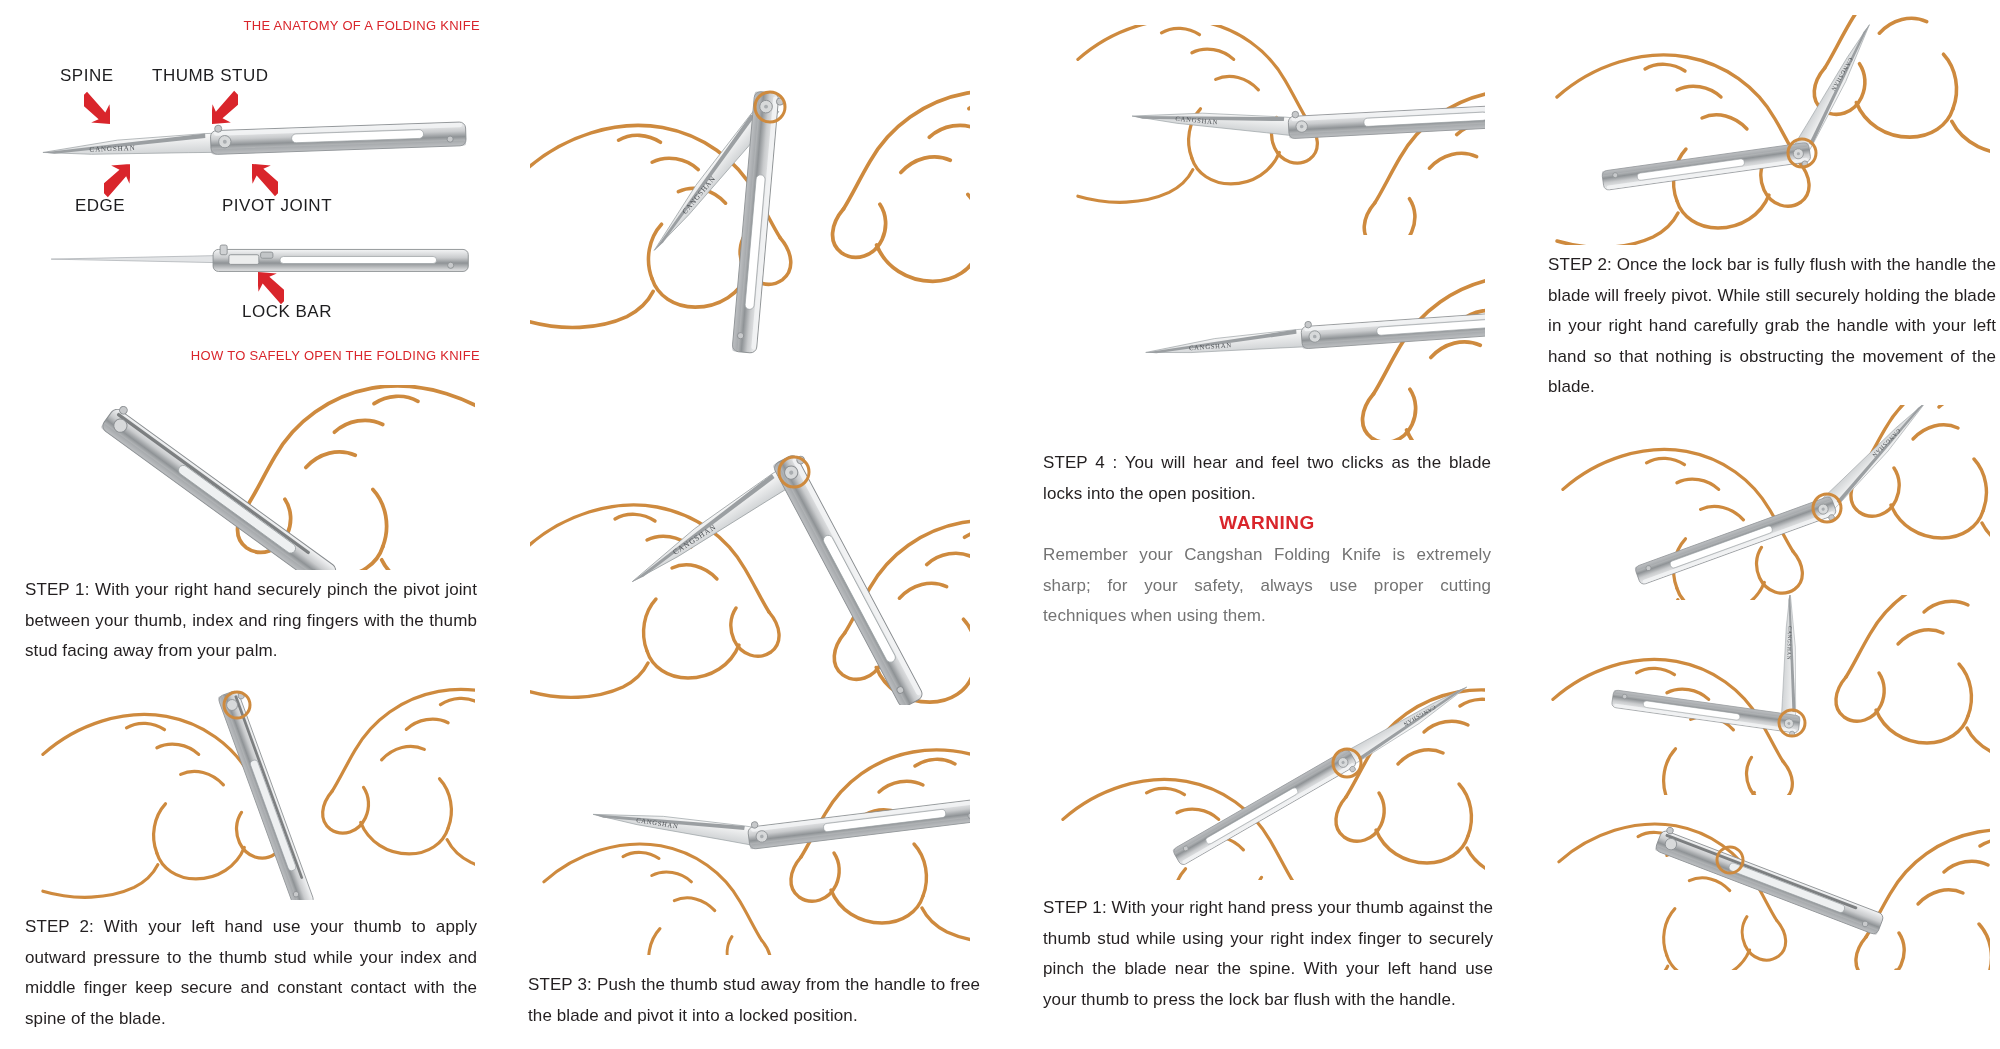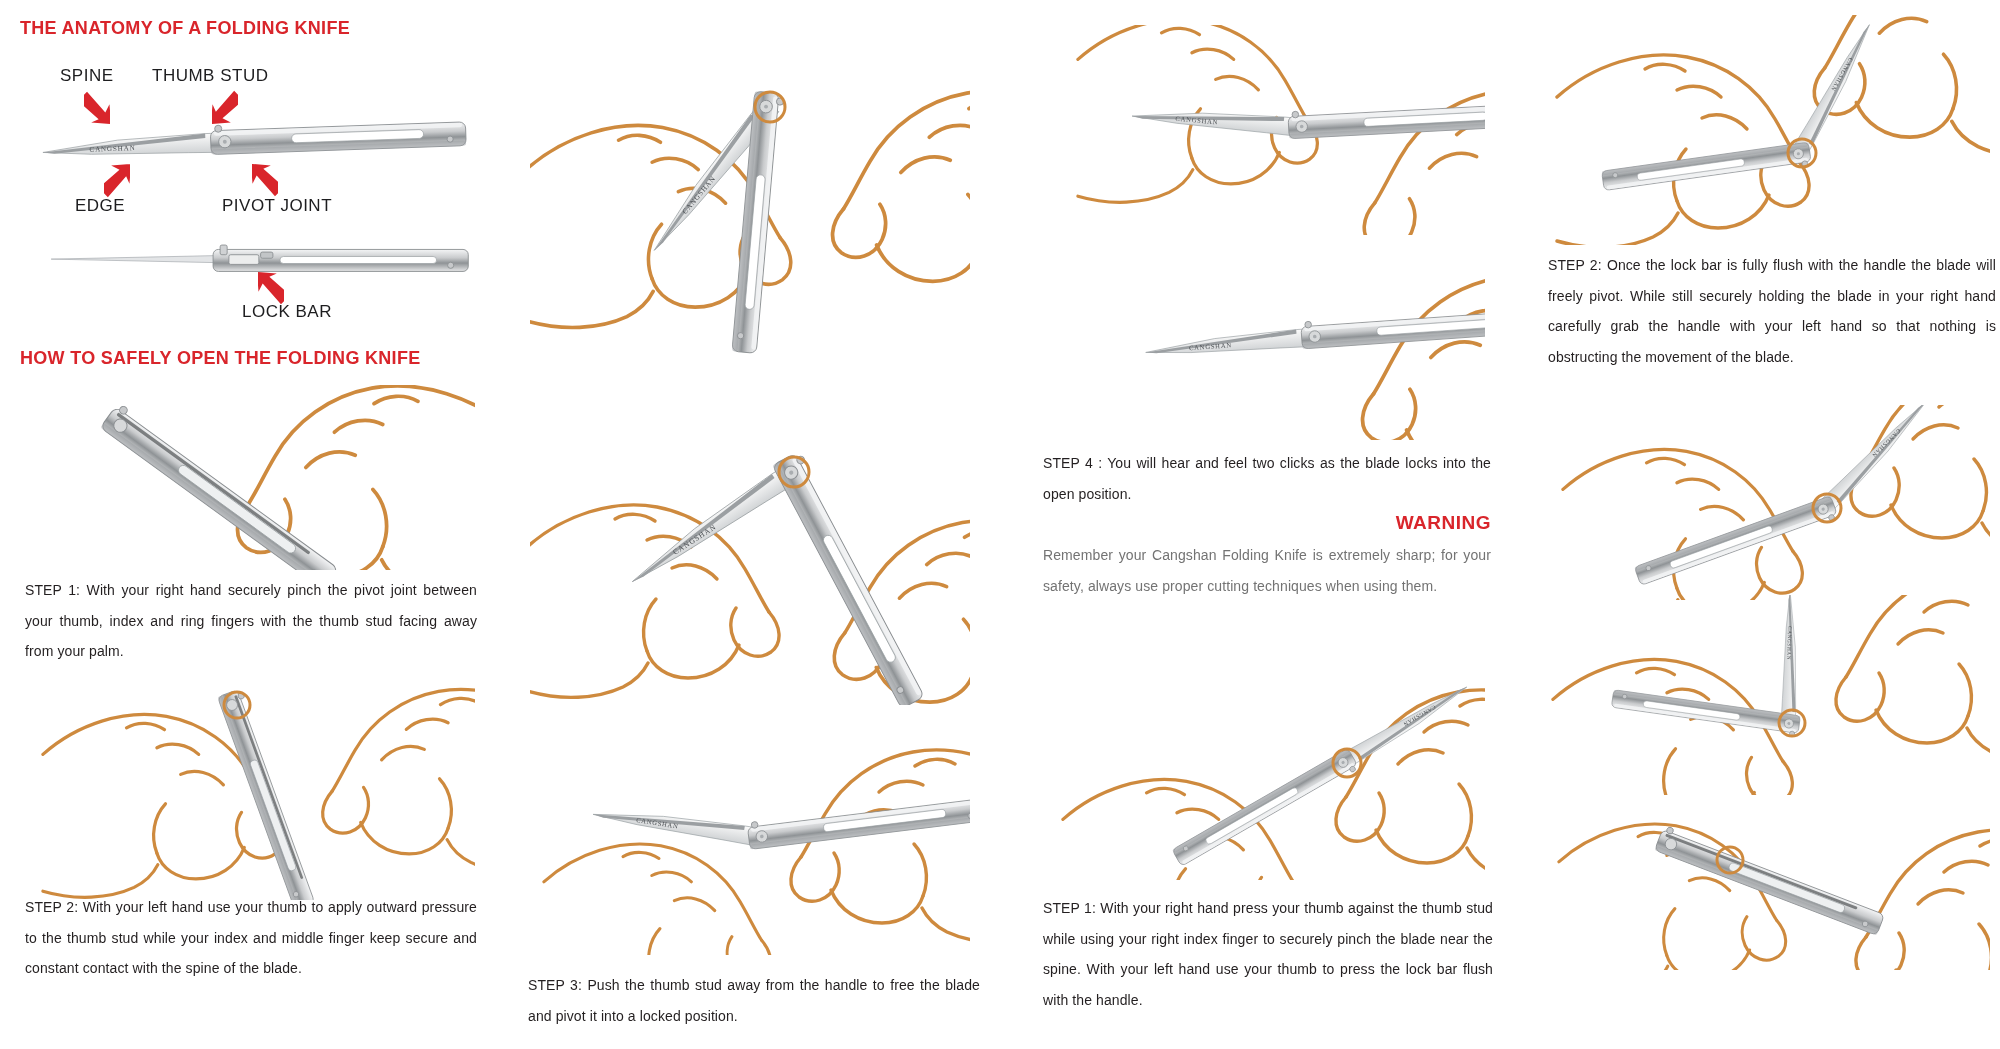--- a/index.html
+++ b/index.html
@@ -1,25 +1,25 @@
 <!DOCTYPE html>
 <html><head>
 <meta charset="utf-8">
 <style>
   html,body{margin:0;padding:0;background:#fff;}
   .page{position:relative;width:2000px;height:1049px;background:#ffffff;overflow:hidden;
         font-family:"Liberation Sans",sans-serif;color:#231F20;}
-  .title,.h-red{position:absolute;color:#D9252B;font-weight:700;font-size:18px;
-        text-align:left;letter-spacing:.3px;white-space:nowrap;}
-  .para{position:absolute;font-size:14px;line-height:30.5px;text-align:justify;
+  .title,.h-red{position:absolute;color:#D9252B;font-weight:400;font-size:13px;
+        text-align:right;letter-spacing:.3px;white-space:nowrap;}
+  .para{position:absolute;font-size:17px;line-height:30.5px;text-align:justify;
         text-align-last:left;letter-spacing:.1px;}
   .para.red{color:#737373;}
   .label{position:absolute;font-size:17px;letter-spacing:.5px;color:#1d1d1f;white-space:nowrap;}
   .fig,.arrow{position:absolute;}
-  .warn-h{position:absolute;color:#D9252B;font-weight:700;font-size:19px;text-align:right;letter-spacing:.5px;}
+  .warn-h{position:absolute;color:#D9252B;font-weight:700;font-size:19px;text-align:center;letter-spacing:.5px;}
 </style>
 </head>
 <body>
 
 <div class="page">
 
   <svg width="0" height="0" style="position:absolute">
     <defs>
       <linearGradient id="gm" x1="0" y1="0" x2="0" y2="1">
         <stop offset="0" stop-color="#f4f5f6"></stop>
@@ -139,21 +139,21 @@
 
   <svg class="fig" style="left:25px;top:665px;width:450px;height:235px" viewBox="0 0 450 235">
     <use href="#hand-sym" transform="translate(320,40) scale(-0.95,0.95)"></use>
     <use href="#hand-sym" transform="translate(235,15) scale(0.95)"></use>
     <g transform="translate(208,38) rotate(70) scale(0.78)">
       <use href="#handle-closed-sym"></use>
     </g>
     <circle cx="212" cy="40" r="13" fill="none" stroke="#CE8A3E" stroke-width="3"></circle>
   </svg>
 
-  <div class="para" style="left:25px;top:892px;width:452px">STEP 2: With your left hand use your thumb to apply outward pressure to the thumb stud while your index and middle finger keep secure and constant contact with the spine of the blade.</div>
+  <div class="para" style="left:25px;top:912px;width:452px">STEP 2: With your left hand use your thumb to apply outward pressure to the thumb stud while your index and middle finger keep secure and constant contact with the spine of the blade.</div>
 
   <svg class="fig" style="left:530px;top:45px;width:440px;height:310px" viewBox="0 0 440 310">
     <use href="#hand-sym" transform="translate(330,70) scale(-1.05,1.05)"></use>
     <use href="#hand-sym" transform="translate(230,35) scale(1.1)"></use>
     <g transform="translate(238,60) rotate(95) scale(0.9)">
       <g transform="rotate(215)">
           <use href="#blade-sym"></use>
         </g>
       <use href="#handle-sym"></use>
     </g>

